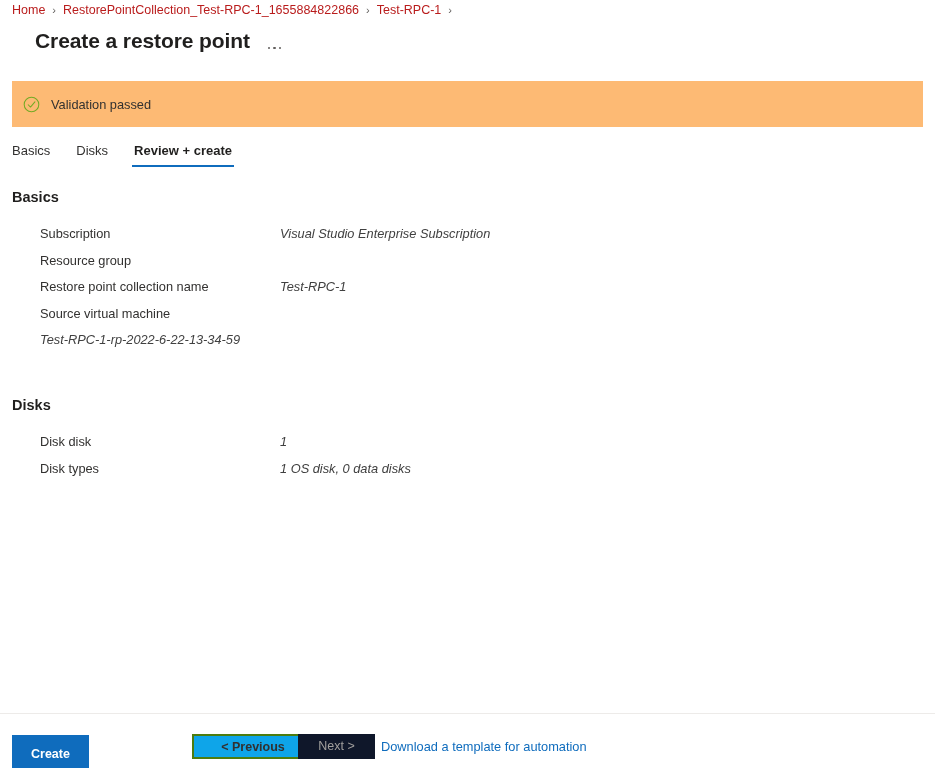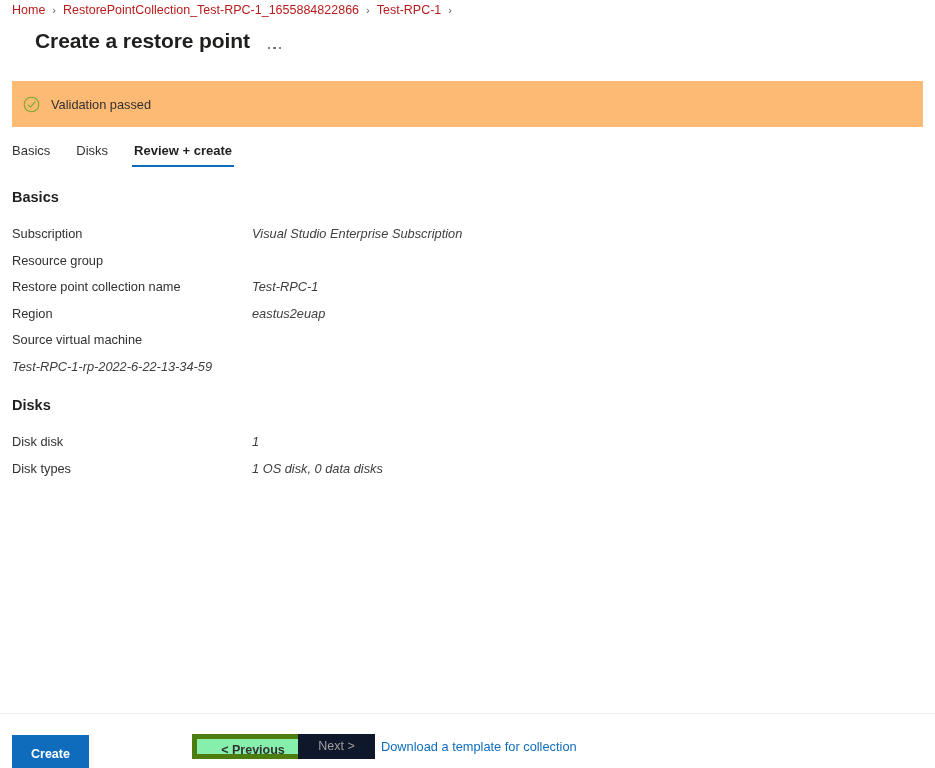--- a/index.html
+++ b/index.html
@@ -150,20 +150,21 @@
     font-weight: 700;
     color: #201f1e;
     margin-bottom: 17px;
     line-height: 19px;
   }
 
   .kv-row {
     display: flex;
     align-items: flex-start;
     height: 26.5px;
+    margin-left: 28px;
   }
   .kv-label {
     width: 240px;
     flex: 0 0 240px;
     font-size: 12.8px;
     color: #323130;
     line-height: 19px;
   }
   .kv-value {
     font-size: 12.8px;
@@ -206,22 +207,22 @@
     padding: 0;
     line-height: 23px;
   }
 
   .btn-prev {
     position: absolute;
     left: 192px;
     top: 20px;
     width: 122px;
     height: 25px;
-    background: #86efac;
-    border: 5px solid #4d7c0f;
+    background: #0ea5e9;
+    border: 2px solid #4d7c0f;
     color: #323130;
     font-family: inherit;
     font-size: 12.5px;
     font-weight: 600;
     cursor: pointer;
     padding: 0;
     line-height: 23px;
   }
 
   .btn-next {
@@ -302,24 +303,20 @@
     <div class="kv-row">
       <div class="kv-label">Resource group</div>
       <div class="kv-value"></div>
     </div>
 
     <div class="kv-row">
       <div class="kv-label">Restore point collection name</div>
       <div class="kv-value">Test-RPC-1</div>
     </div>
 
-    <div class="kv-row">
-      <div class="kv-label">Region</div>
-      <div class="kv-value">eastus2euap</div>
-    </div>
 
     <div class="kv-row">
       <div class="kv-label">Source virtual machine</div>
       <div class="kv-value"></div>
     </div>
 
     <div class="kv-row">
       <div class="kv-value">Test-RPC-1-rp-2022-6-22-13-34-59</div>
     </div>
   </section>
@@ -336,16 +333,16 @@
       <div class="kv-label">Disk types</div>
       <div class="kv-value">1 OS disk, 0 data disks</div>
     </div>
   </section>
 
   <div class="bottom-sep"></div>
   <div class="bottom-bar">
     <button class="btn-create">Create</button>
     <button class="btn-prev">&lt; Previous</button>
     <button class="btn-next" disabled="">Next &gt;</button>
-    <a class="link-template">Download a template for collection</a>
+    <a class="link-template">Download a template for automation</a>
   </div>
 
 </div>
 
 </body></html>

